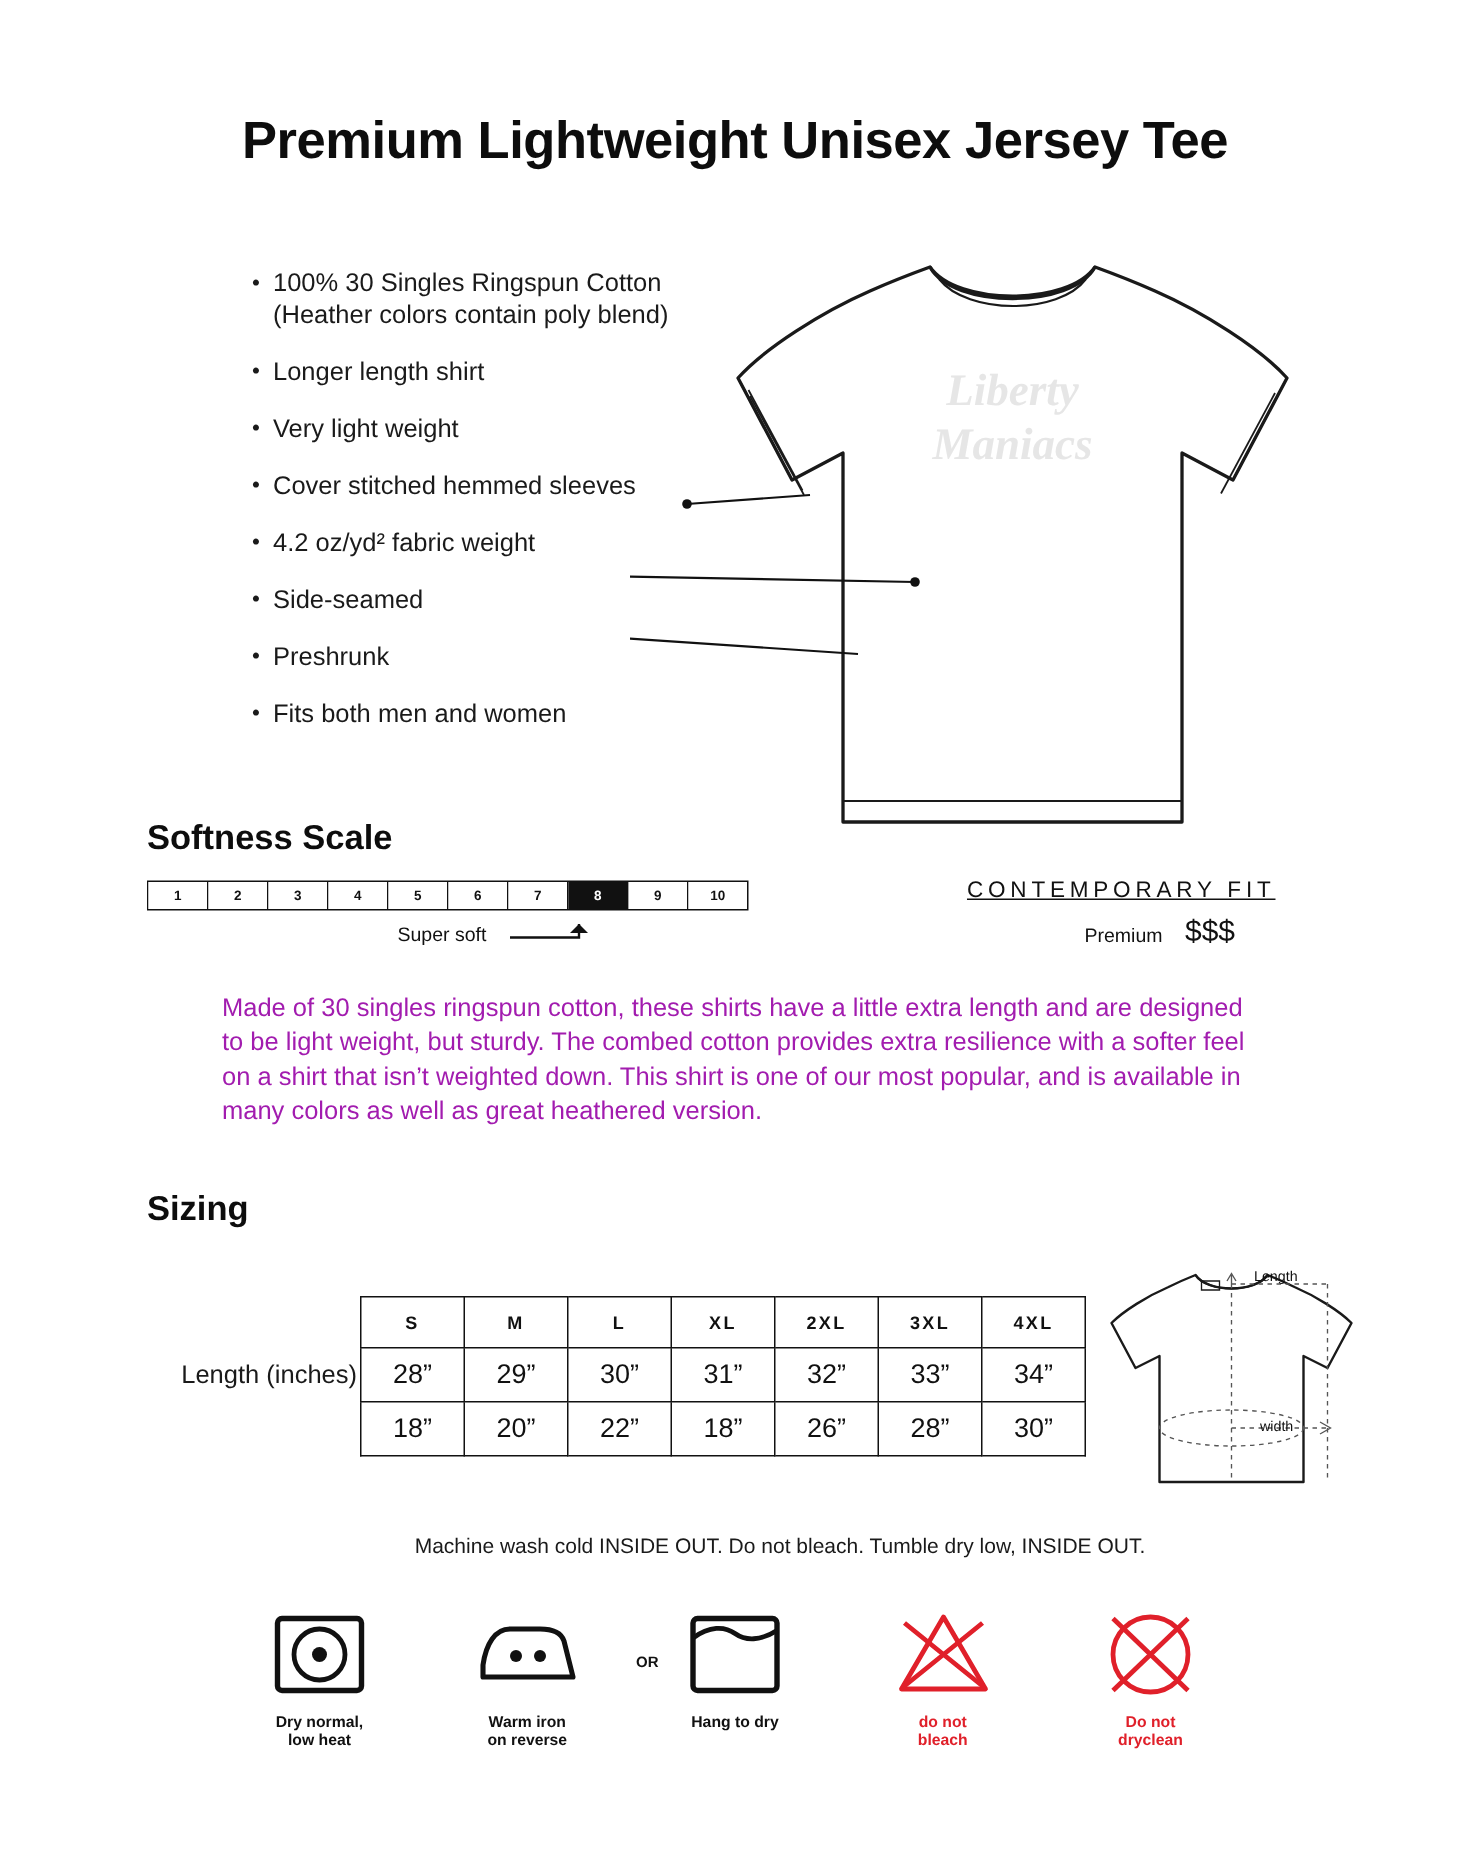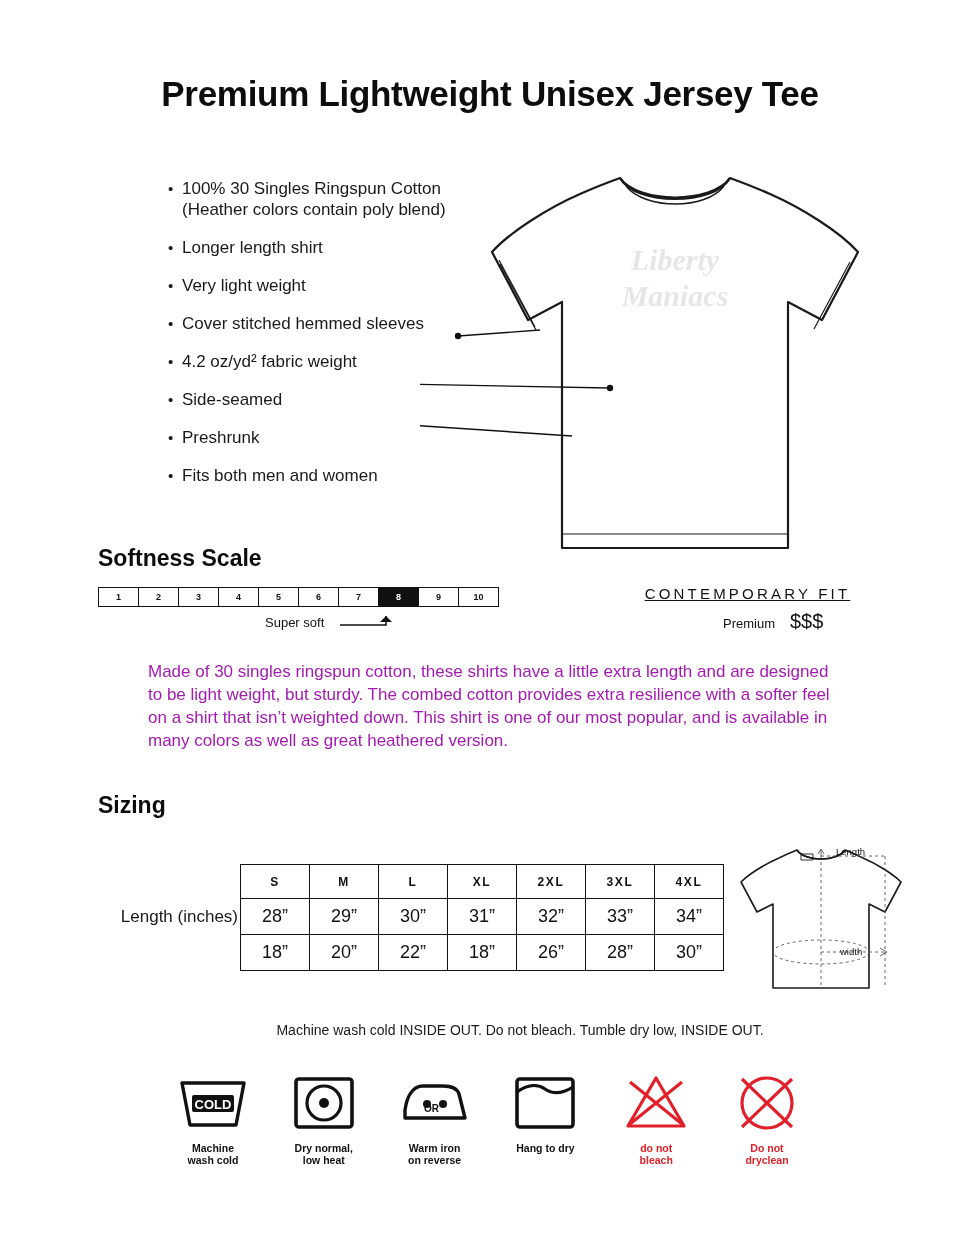--- a/index.html
+++ b/index.html
@@ -435,31 +435,20 @@
   </svg>
 </div>
 <div class="measure-len-label">Length</div>
 <div class="measure-wid-label">width</div>
 
 <div class="care-text">Machine wash cold INSIDE OUT. Do not bleach. Tumble dry low, INSIDE OUT.</div>
 
 <div class="care-icons">
 
 
-  <div class="care-item">
-    <div class="care-glyph">
-      <svg width="70" height="56" viewBox="0 0 70 56" fill="none">
-        <path d="M4 8 L66 8 L58 50 L12 50 Z" fill="#fff" stroke="#111" stroke-width="3.4" stroke-linejoin="round"></path>
-        <rect x="14" y="20" width="42" height="17" rx="2" fill="#111"></rect>
-        <text x="35" y="34" text-anchor="middle" font-family="'Liberation Sans', sans-serif" font-size="13" font-weight="bold" fill="#fff">COLD</text>
-      </svg>
-    </div>
-    <div class="care-caption">Machine
-wash cold</div>
-  </div>
 
   <div class="care-item">
     <div class="care-glyph">
       <svg width="62" height="58" viewBox="0 0 62 58" fill="none">
         <rect x="3" y="5" width="56" height="48" rx="3" fill="#fff" stroke="#111" stroke-width="3.6"></rect>
         <circle cx="31" cy="29" r="17" fill="none" stroke="#111" stroke-width="3.2"></circle>
         <circle cx="31" cy="29" r="5" fill="#111"></circle>
       </svg>
     </div>
     <div class="care-caption">Dry normal,

